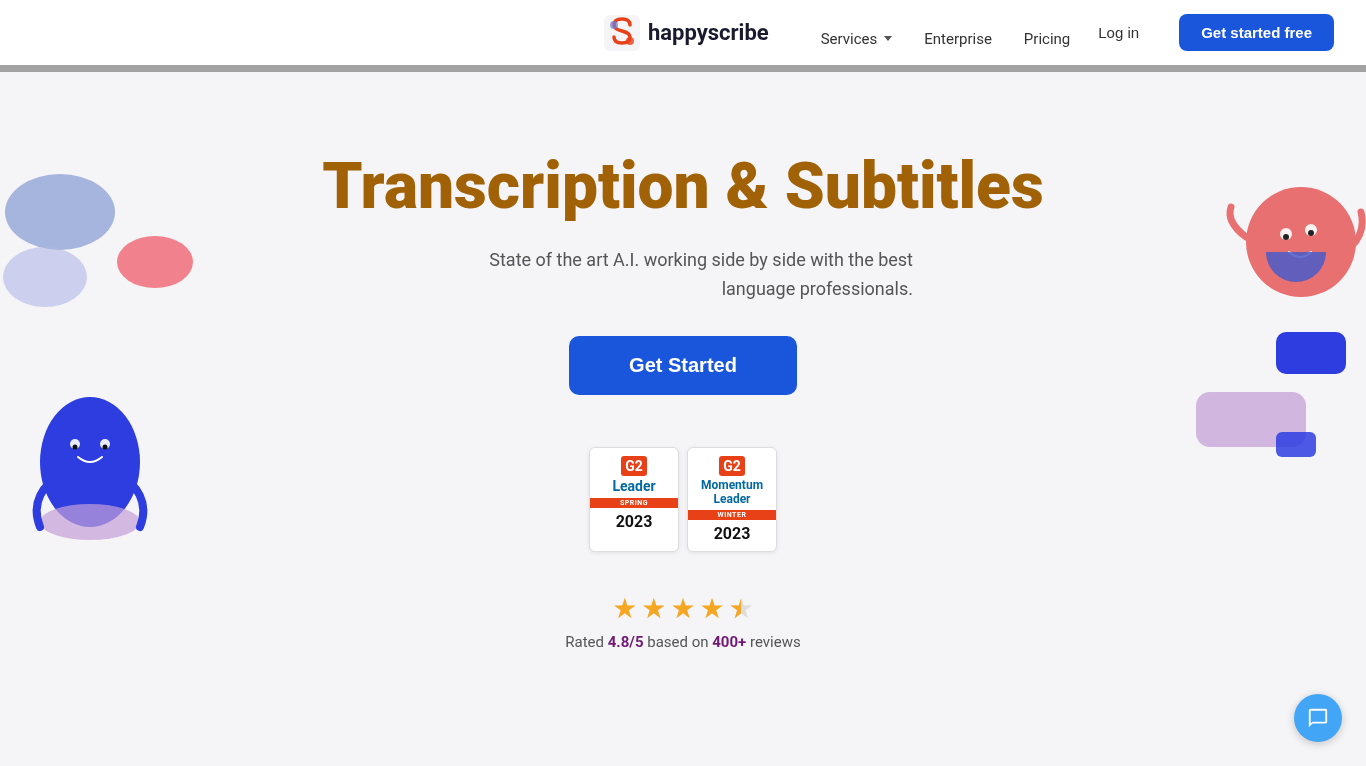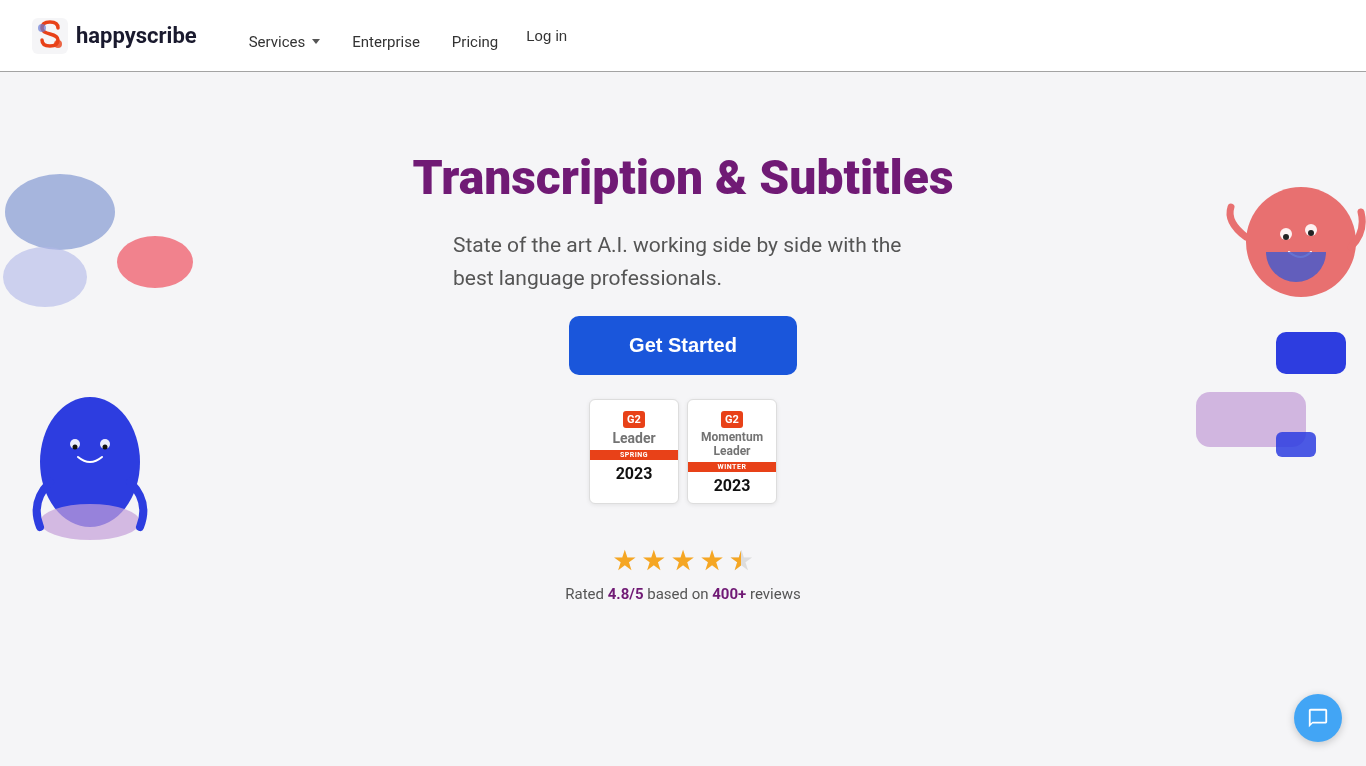--- a/index.html
+++ b/index.html
@@ -1,22 +1,22 @@
 <!DOCTYPE html>
 <html><head>
   <meta charset="utf-8">
   <style>
     * { margin: 0; padding: 0; box-sizing: border-box; }
     body { font-family: -apple-system, BlinkMacSystemFont, 'Segoe UI', Roboto, sans-serif; background: #f5f5f7; min-height: 766px; overflow-x: hidden; }
 
     
     nav {
-      display: flex; align-items: center; justify-content: flex-start;
+      display: flex; align-items: center; justify-content: flex-end;
       padding: 16px 32px; height: 72px; background: #fff;
-      border-bottom: 1px solid #a3a3a3; position: relative; z-index: 10;
+      border-bottom: 7px solid #a3a3a3; position: relative; z-index: 10;
     }
     .nav-left { display: flex; align-items: center; gap: 40px; }
     .logo { display: flex; align-items: center; gap: 8px; text-decoration: none; }
     .logo-icon { width: 36px; height: 36px; }
     .logo-text { font-size: 22px; font-weight: 700; color: #1a1a2e; }
     .nav-links { display: flex; align-items: center; gap: 8px; }
     .nav-link {
       font-size: 15px; color: #333; text-decoration: none; padding: 6px 12px;
       border-radius: 6px; cursor: pointer; display: flex; align-items: center; gap: 4px; margin-top: 12px;
     }
@@ -31,45 +31,45 @@
       border: none; border-radius: 8px; padding: 10px 22px; cursor: pointer; font-weight: 600;
     }
 
     
     .hero {
       display: flex; flex-direction: column; align-items: center;
       padding: 80px 20px 60px; position: relative; min-height: 694px;
       background: #f5f5f7; overflow: hidden;
     }
     .hero-title {
-      font-size: 48px; font-weight: 900; color: #701a75; text-align: center;
+      font-size: 64px; font-weight: 900; color: #a16207; text-align: center;
       line-height: 1.1; max-width: 800px; margin-bottom: 24px;
     }
     .hero-subtitle {
-      font-size: 21px; color: #555; text-align: left; max-width: 460px;
-      line-height: 1.6; margin-bottom: 20px;
+      font-size: 18px; color: #555; text-align: right; max-width: 460px;
+      line-height: 1.6; margin-bottom: 32px;
     }
     .btn-get-started {
       background: #1a56db; color: #fff; font-size: 20px; font-weight: 700;
       border: none; border-radius: 10px; padding: 18px 60px; cursor: pointer;
-      margin-bottom: 24px;
+      margin-bottom: 52px;
     }
 
     
     .badges { display: flex; gap: 8px; margin-bottom: 40px; }
     .badge {
       background: #fff; border: 1px solid #ddd; border-radius: 6px;
       width: 90px; padding: 8px 6px; text-align: center;
       box-shadow: 0 1px 4px rgba(0,0,0,0.08);
     }
     .badge-g2 {
-      background: #e84118; color: #fff; font-size: 11px; font-weight: 700;
+      background: #e84118; color: #fff; font-size: 14px; font-weight: 700;
       border-radius: 3px; padding: 2px 4px; display: inline-block; margin-bottom: 2px;
     }
-    .badge-title { font-size: 14px; font-weight: 700; color: #737373; }
+    .badge-title { font-size: 14px; font-weight: 700; color: #0369a1; }
     .badge-season {
       background: #e84118; color: #fff; font-size: 7px; font-weight: 700;
       padding: 1px 6px; margin: 4px -6px; display: block; letter-spacing: 0.5px;
     }
     .badge-year { font-size: 16px; font-weight: 700; color: #111; margin-top: 3px; }
 
     
     .stars-section { display: flex; flex-direction: column; align-items: center; gap: 8px; }
     .stars { display: flex; gap: 4px; }
     .star { font-size: 28px; color: #f5a623; }
@@ -124,20 +124,21 @@
       <a class="nav-link">
         <span>Enterprise</span>
       </a>
       <a class="nav-link">
         <span>Pricing</span>
       </a>
     </div>
   </div>
   <div class="nav-right">
     <button class="btn-login">Log in</button>
+    <button class="btn-started">Get started free</button>
   </div>
 </nav>
 
 <section class="hero">
 
   <div class="deco-left">
     <svg viewBox="0 0 220 380" width="220" height="380">
 
       <ellipse cx="60" cy="40" rx="55" ry="38" fill="#8b9fd4" opacity="0.75"></ellipse>
 

